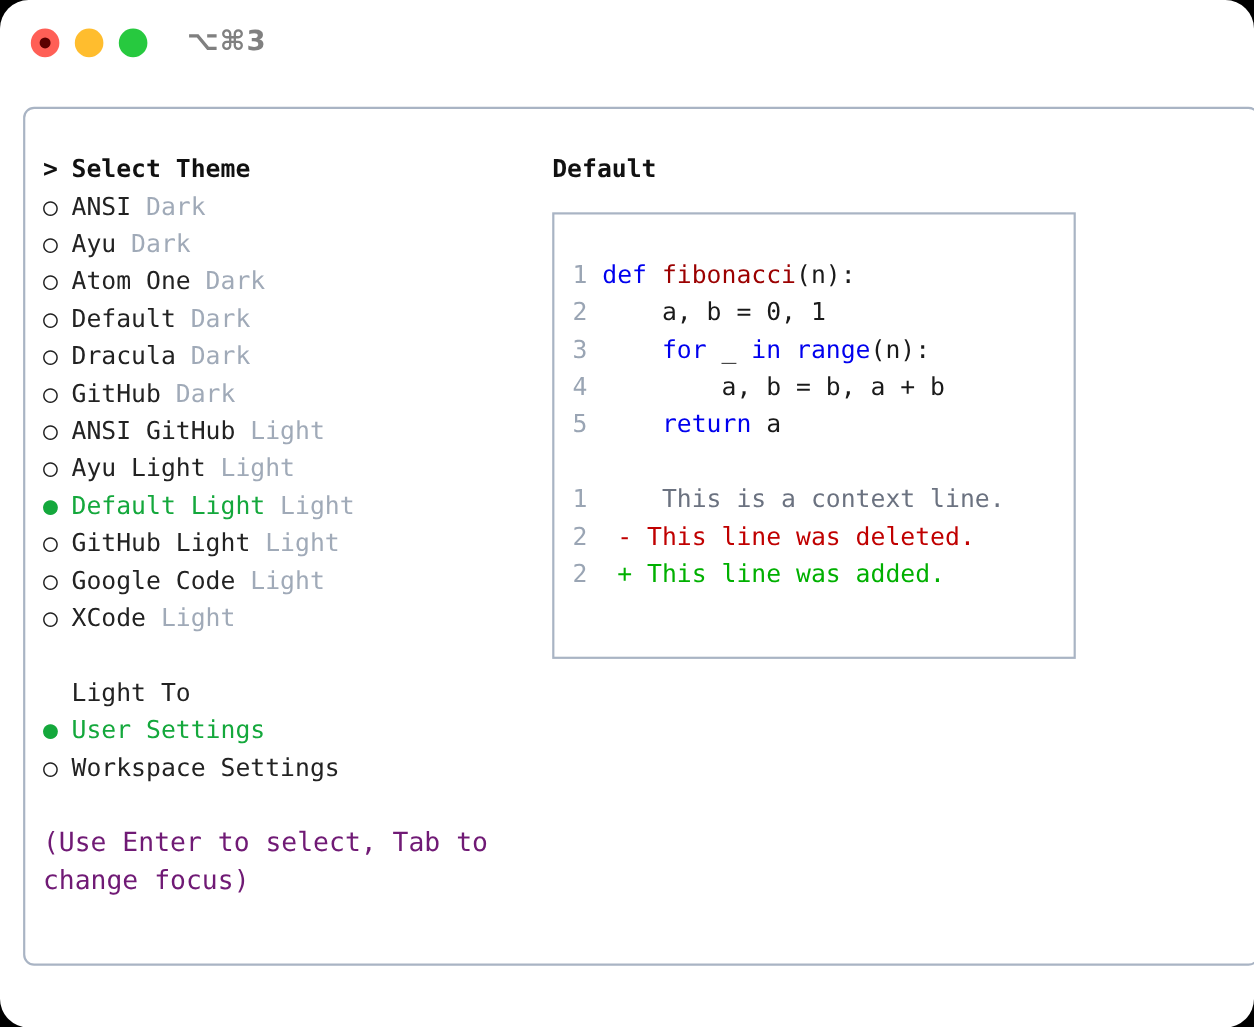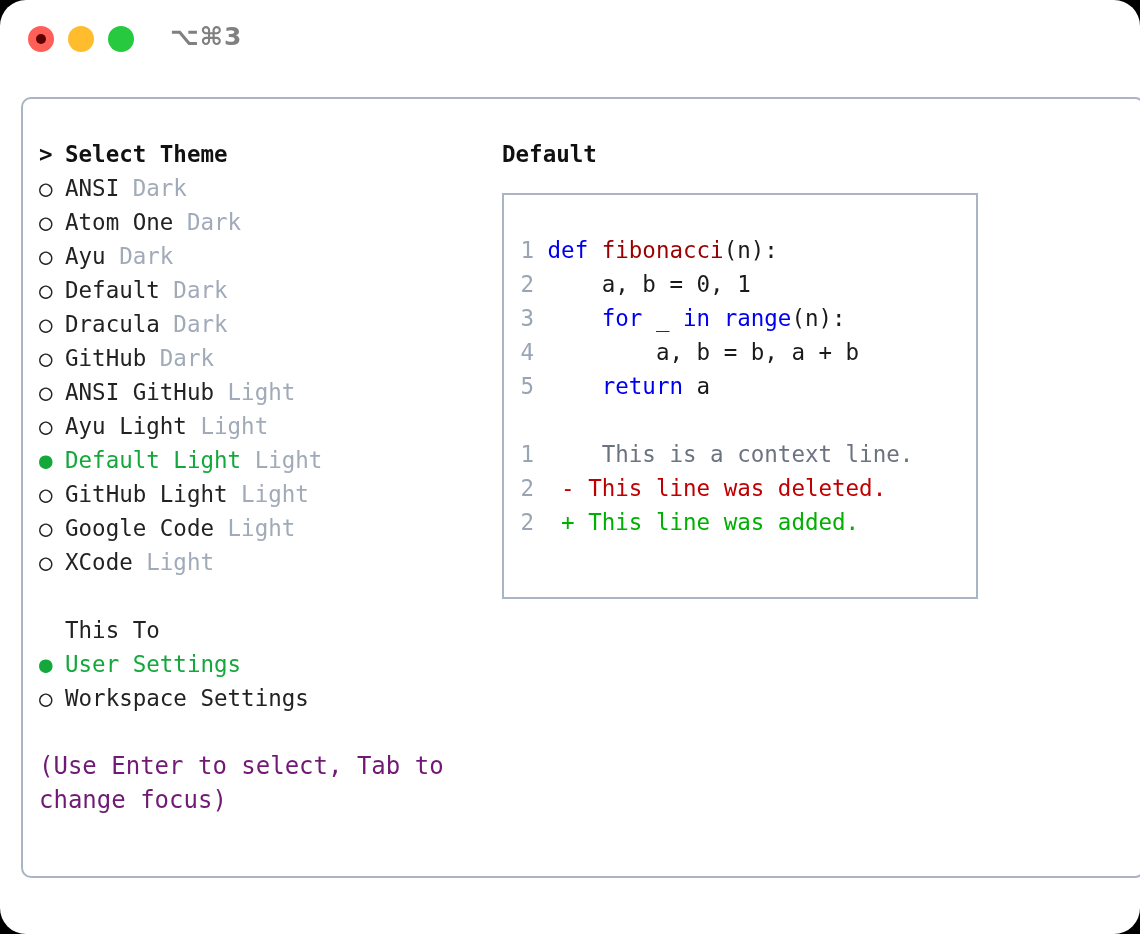--- a/index.html
+++ b/index.html
@@ -162,36 +162,36 @@
     <div class="dot dot-green"></div>
     <div class="window-title">⌥⌘3</div>
   </div>
 
   <div class="panel">
 
     <div class="left-col">
       <div class="row head-row"><span class="marker">&gt;</span><span>Select Theme</span></div>
       <div id="theme-list">
           <div class="row"><span class="marker">○</span><span class="">ANSI</span><span class="kind"> Dark</span></div>
+          <div class="row"><span class="marker">○</span><span class="">Ayu</span><span class="kind"> Dark</span></div>
           <div class="row"><span class="marker">○</span><span class="">Atom One</span><span class="kind"> Dark</span></div>
-          <div class="row"><span class="marker">○</span><span class="">Ayu</span><span class="kind"> Dark</span></div>
           <div class="row"><span class="marker">○</span><span class="">Default</span><span class="kind"> Dark</span></div>
           <div class="row"><span class="marker">○</span><span class="">Dracula</span><span class="kind"> Dark</span></div>
           <div class="row"><span class="marker">○</span><span class="">GitHub</span><span class="kind"> Dark</span></div>
           <div class="row"><span class="marker">○</span><span class="">ANSI GitHub</span><span class="kind"> Light</span></div>
           <div class="row"><span class="marker">○</span><span class="">Ayu Light</span><span class="kind"> Light</span></div>
           <div class="row"><span class="marker mark-sel">●</span><span class="label-sel">Default Light</span><span class="kind"> Light</span></div>
           <div class="row"><span class="marker">○</span><span class="">GitHub Light</span><span class="kind"> Light</span></div>
           <div class="row"><span class="marker">○</span><span class="">Google Code</span><span class="kind"> Light</span></div>
           <div class="row"><span class="marker">○</span><span class="">XCode</span><span class="kind"> Light</span></div>
         </div>
 
       <div class="spacer"></div>
 
-      <div class="section-head">This To</div>
+      <div class="section-head">Light To</div>
       <div id="apply-list">
           <div class="row"><span class="marker mark-sel">●</span><span class="label-sel">User Settings</span></div>
           <div class="row"><span class="marker">○</span><span class="">Workspace Settings</span></div>
         </div>
 
       <div class="hint">(Use Enter to select, Tab to change focus)</div>
     </div>
 
     <div class="right-col">
       <div class="preview-title">Default</div>

